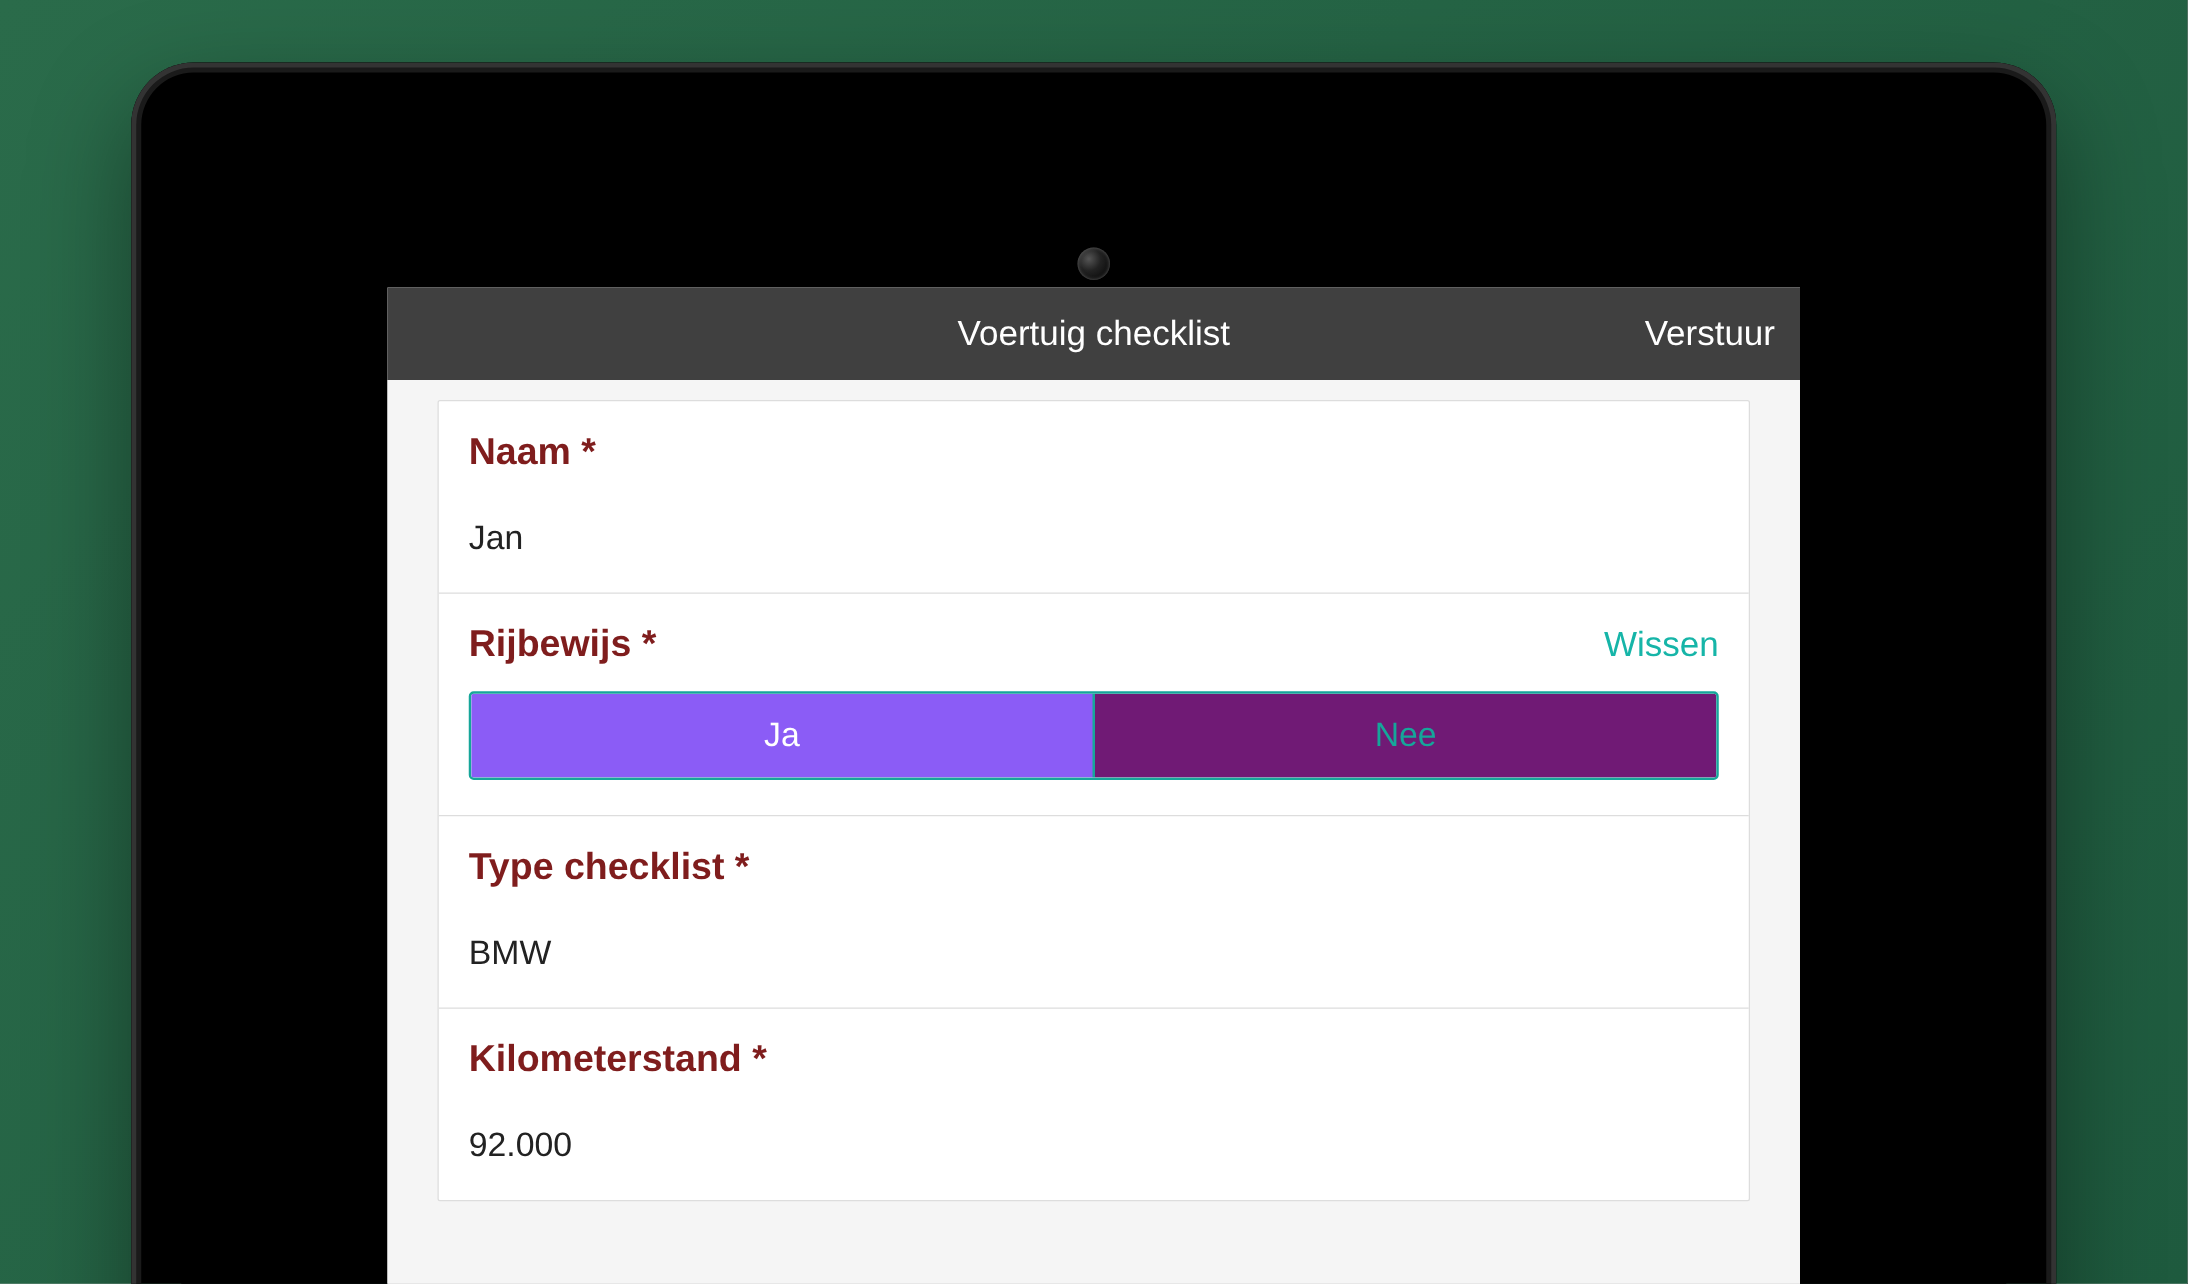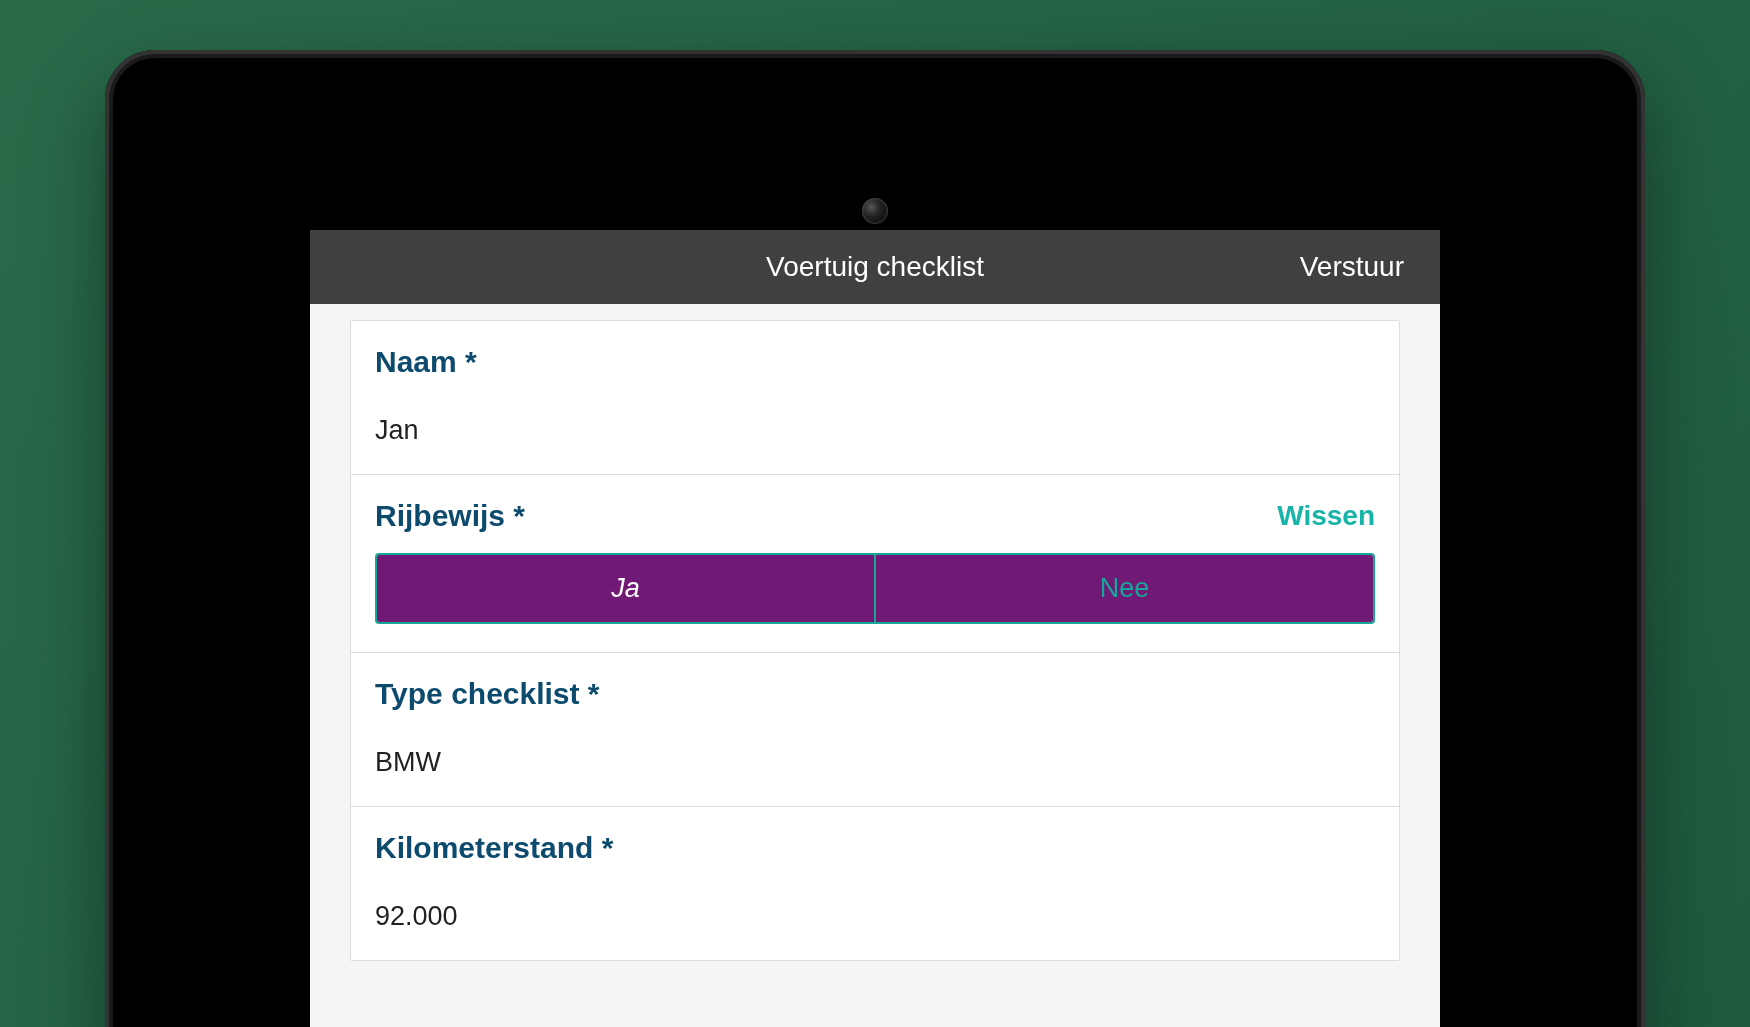--- a/index.html
+++ b/index.html
@@ -60,21 +60,21 @@
     justify-content: center;
     position: relative;
   }
   .app-title {
     color: #fff;
     font-size: 28px;
     font-weight: 400;
   }
   .send-button {
     position: absolute;
-    right: 36px;
+    right: 20px;
     color: #fff;
     font-size: 28px;
     font-weight: 400;
     cursor: pointer;
   }
   .form-content {
     background: #f5f5f5;
     padding: 16px 40px 0 40px;
     flex: 1;
   }
@@ -90,56 +90,55 @@
   .form-section:last-child {
     border-bottom: none;
   }
   .section-header {
     display: flex;
     justify-content: space-between;
     align-items: center;
     margin-bottom: 20px;
   }
   .field-label {
-    color: #0c4a6e;
+    color: #7f1d1d;
     font-size: 30px;
     font-weight: 600;
   }
   .field-value {
     color: #222;
     font-size: 27px;
     font-weight: 400;
   }
   .clear-link {
     color: #16b5a8;
     font-size: 28px;
-    font-weight: 700;
+    font-weight: 400;
     cursor: pointer;
   }
   .segmented-control {
     display: flex;
     width: 100%;
     border: 2px solid #16a69a;
     border-radius: 4px;
     overflow: hidden;
     margin-top: 14px;
   }
   .segment {
     flex: 1;
     text-align: center;
     padding: 18px 0;
     font-size: 27px;
     cursor: pointer;
     background: #701a75;
     color: #16a69a;
   }
   .segment.active {
-    background: #701a75;
+    background: #8b5cf6;
     color: #fff;
-    font-style: italic;
   }
   .segment:not(:last-child) {
     border-right: 2px solid #16a69a;
   }
   .input-display {
     margin-top: 36px;
   }
 </style>
 </head>
 <body>

